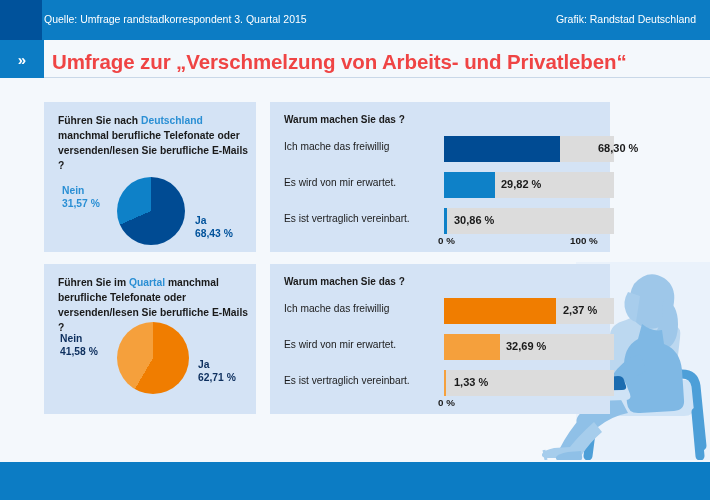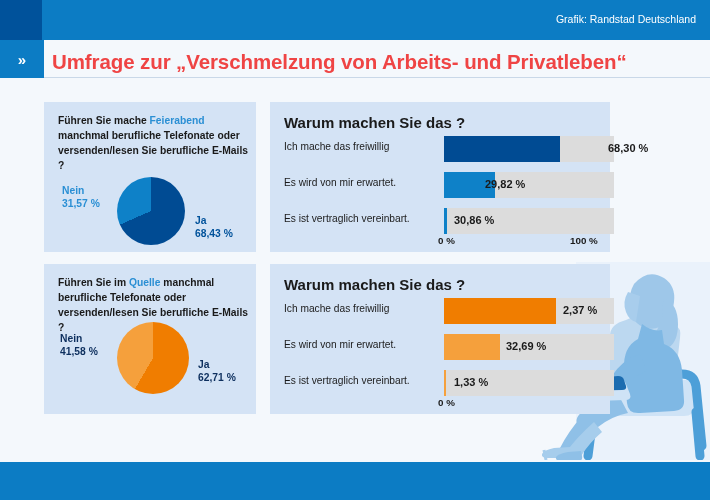--- a/index.html
+++ b/index.html
@@ -102,21 +102,21 @@
     font-size: 10.3px;
     font-weight: bold;
     color: #1a1a1a;
     line-height: 15px;
   }
   .q-hl { color: #2a8fd4; }
 
   .bar-title {
     position: absolute;
     left: 14px; top: 12px;
-    font-size: 15px;
+    font-size: 10px;
     font-weight: bold;
     color: #1a1a1a;
   }
 
   
   .pie {
     position: absolute;
     border-radius: 50%;
   }
   #pie-top    { left: 73px; top: 75px; width: 68px; height: 68px; }
@@ -245,21 +245,21 @@
 
       <path d="M52 118 l46 -4 q5 0 6 4 l2 6 q1 4 -4 4 l-50 1 q-5 0 -5 -4 l0 -3 q0 -4 5 -4 z" fill="#1b6cb0"></path>
 
       <path d="M56 116 l8 -50 q1 -6 6 -6 l4 0 q5 0 4 7 l-8 49 z" fill="#2f8ecb"></path>
       <path d="M60 112 l7 -44 l6 0 l-7 44 z" fill="#d8e9f8"></path>
     </svg>
   </div>
 
   <div class="panel" id="panel-tl">
     <div class="q-text">
-      <span>Führen Sie mache </span><span class="q-hl">Feierabend</span><span> manchmal berufliche Telefonate oder versenden/lesen Sie berufliche E-Mails ?</span>
+      <span>Führen Sie nach </span><span class="q-hl">Deutschland</span><span> manchmal berufliche Telefonate oder versenden/lesen Sie berufliche E-Mails ?</span>
     </div>
 
     <div class="pie" id="pie-top" style="background: conic-gradient(from 0deg, #004b93 0deg 246.3deg, #0e81c8 246.3deg 360deg);"></div>
 
     <div class="pie-lbl blue" style="left:18px; top:82px; text-align:left;">
       <div>Nein</div>
       <div>31,57 %</div>
     </div>
 
     <div class="pie-lbl dkblue" style="left:151px; top:112px; text-align:left;">
@@ -268,47 +268,47 @@
     </div>
   </div>
 
   <div class="panel" id="panel-tr">
     <div class="bar-title">Warum machen Sie das ?</div>
 
     <div class="bar-row" style="top:34px;">
       <div class="bar-lbl">Ich mache das freiwillig</div>
       <div class="bar-track">
         <div class="bar-fill" style="width:116.1px; background:#004b93;"></div>
-        <div class="bar-val" style="left:122px;padding-left:42px;">68,30 %</div>
+        <div class="bar-val" style="left:112px;padding-left:42px;">68,30 %</div>
       </div>
     </div>
 
     <div class="bar-row" style="top:70px;">
       <div class="bar-lbl">Es wird von mir erwartet.</div>
       <div class="bar-track">
         <div class="bar-fill" style="width:50.7px; background:#0e81c8;"></div>
-        <div class="bar-val" style="left:41px;">29,82 %</div>
+        <div class="bar-val" style="left:57px;">29,82 %</div>
       </div>
     </div>
 
     <div class="bar-row" style="top:106px;">
       <div class="bar-lbl">Es ist vertraglich vereinbart.</div>
       <div class="bar-track">
         <div class="bar-fill" style="width:3.2px; background:#0e81c8;"></div>
         <div class="bar-val" style="left:10px;">30,86 %</div>
       </div>
     </div>
 
     <div class="axis-lbl" style="left:168px; top:133px;">0 %</div>
     <div class="axis-lbl" style="left:300px; top:133px;">100 %</div>
   </div>
 
   <div class="panel" id="panel-bl">
     <div class="q-text">
-      <span>Führen Sie im </span><span class="q-hl">Quelle</span><span> manchmal berufliche Telefonate oder versenden/lesen Sie berufliche E-Mails ?</span>
+      <span>Führen Sie im </span><span class="q-hl">Quartal</span><span> manchmal berufliche Telefonate oder versenden/lesen Sie berufliche E-Mails ?</span>
     </div>
 
     <div class="pie" id="pie-bottom" style="background: conic-gradient(from 0deg, #f07d00 0deg 210.3deg, #f5a03c 210.3deg 360deg);"></div>
 
     <div class="pie-lbl navy" style="left:16px; top:68px; text-align:left;">
       <div>Nein</div>
       <div>41,58 %</div>
     </div>
 
     <div class="pie-lbl navy" style="left:154px; top:94px; text-align:left;">
@@ -341,15 +341,16 @@
       <div class="bar-track">
         <div class="bar-fill" style="width:2.3px; background:#f5a03c;"></div>
         <div class="bar-val" style="left:10px;">1,33 %</div>
       </div>
     </div>
 
     <div class="axis-lbl" style="left:168px; top:133px;">0 %</div>
   </div>
 
   <div class="footer"></div>
+  <div class="footer-left">Quelle: Umfrage randstadkorrespondent 3. Quartal 2015</div>
   <div class="footer-right">Grafik: Randstad Deutschland</div>
 
 </div>
 
 </body></html>

